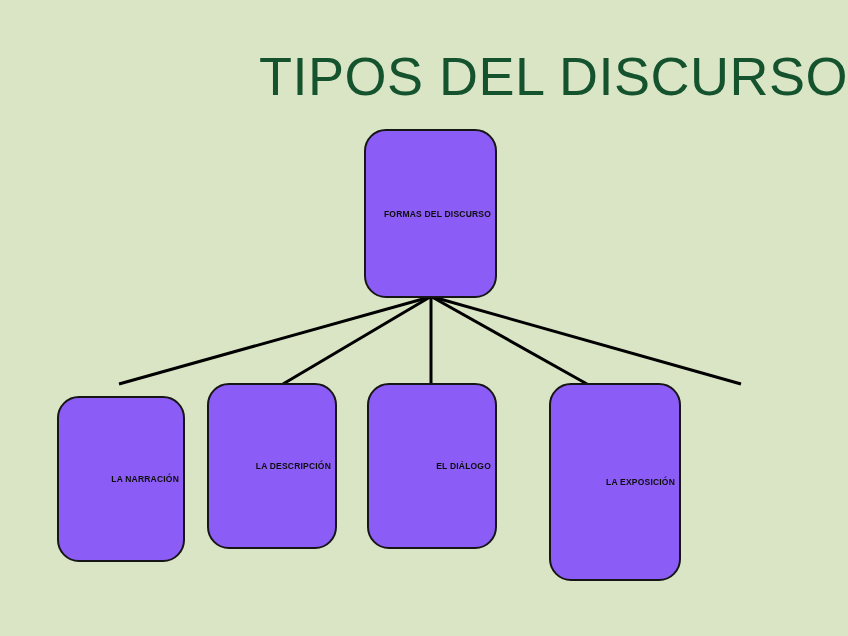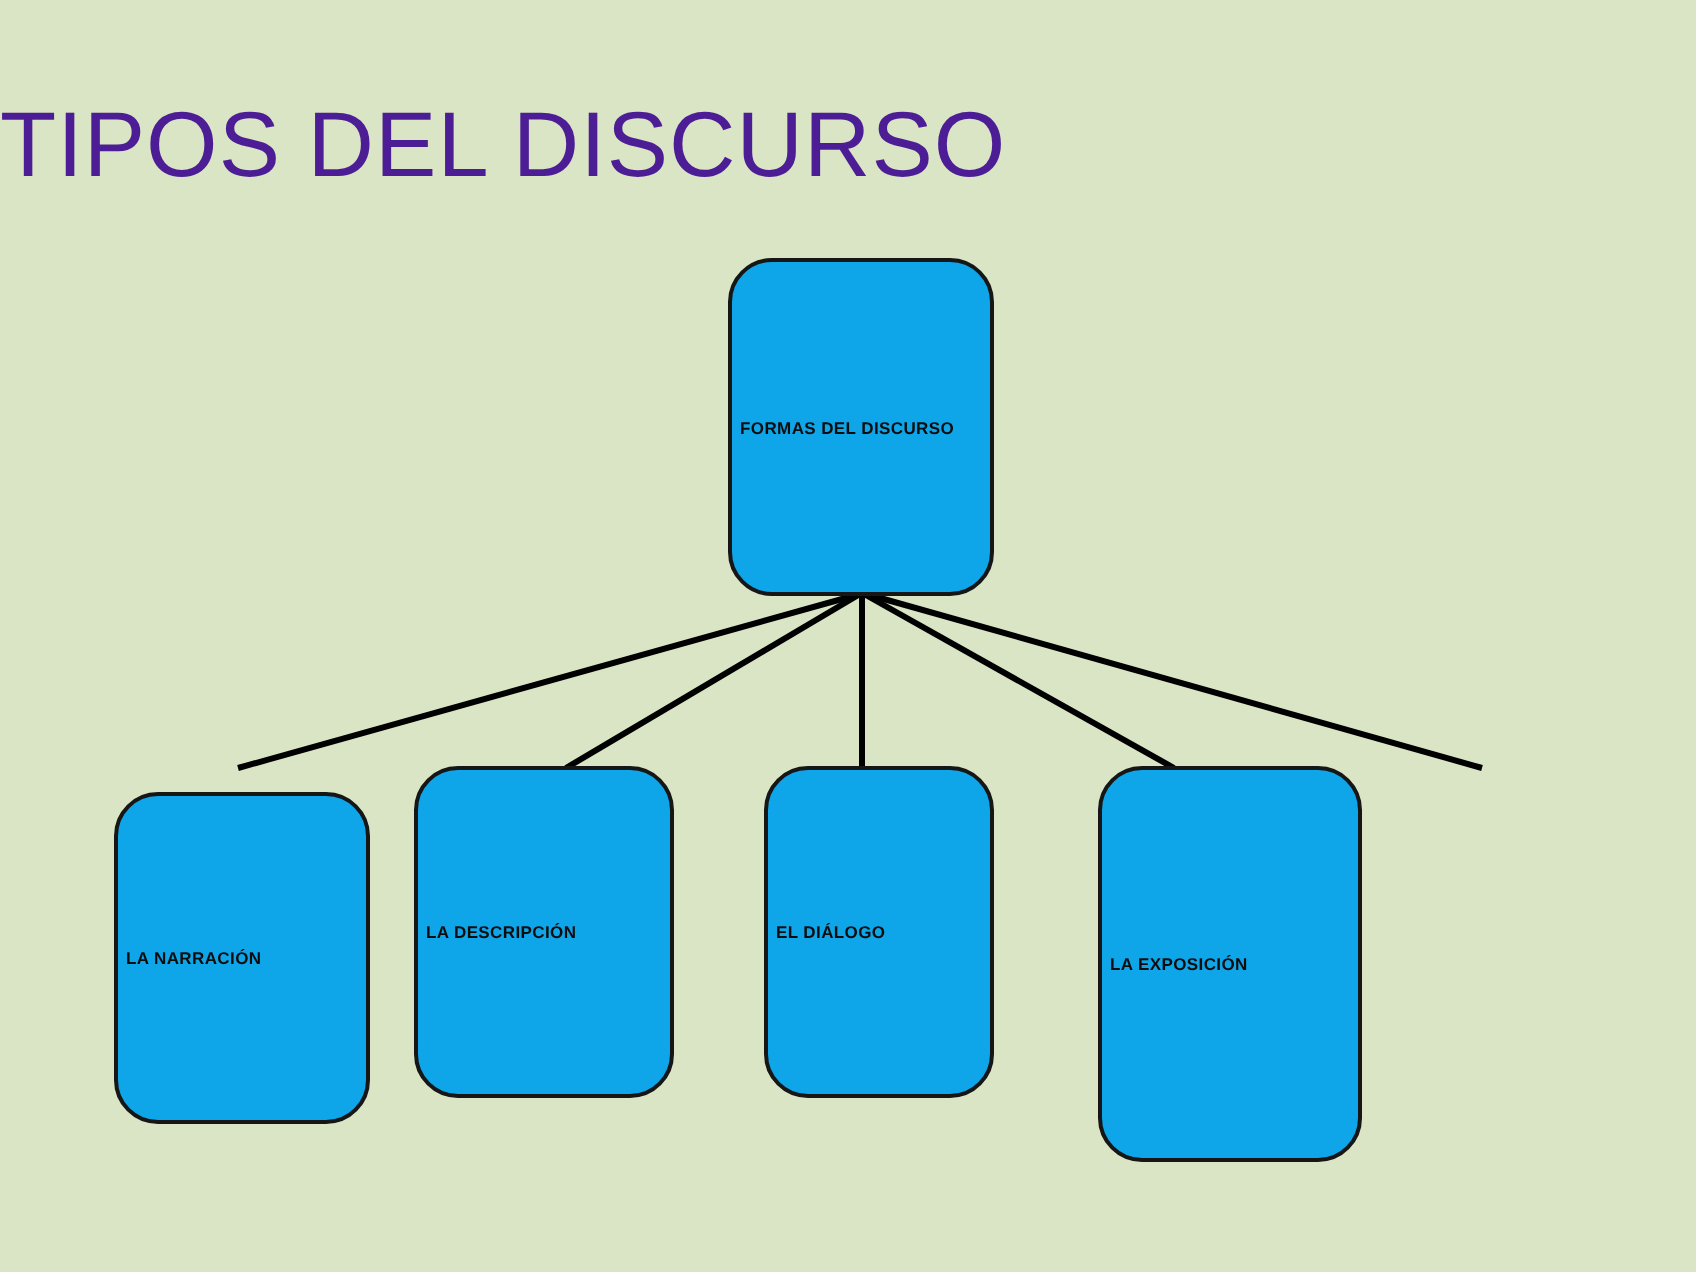--- a/index.html
+++ b/index.html
@@ -16,57 +16,57 @@
   }
   .slide {
     position: absolute;
     inset: 0;
   }
   .title {
     position: absolute;
     top: 48px;
     left: 0;
     width: 848px;
-    text-align: left;
-    font-size: 46px;
+    text-align: right;
+    font-size: 54px;
     font-weight: 500;
-    color: #4c1d95;
+    color: #14532d;
     letter-spacing: 0.5px;
     line-height: 1.05;
   }
   .connector-layer {
     position: absolute;
     left: 0;
     top: 0;
     width: 848px;
     height: 636px;
     pointer-events: none;
   }
   .node {
     position: absolute;
-    background: #0ea5e9;
+    background: #8b5cf6;
     border: 2px solid #161616;
     border-radius: 22px;
     display: flex;
     align-items: center;
-    justify-content: flex-start;
+    justify-content: flex-end;
     box-sizing: border-box;
     text-align: center;
   }
   .node .label {
     font-size: 8.5px;
     font-weight: bold;
     color: #0d0d0d;
     letter-spacing: 0.2px;
     padding: 0 4px;
   }
   .node-root  { left: 364px; top: 129px; width: 133px; height: 169px; }
   .node-c0    { left:  57px; top: 396px; width: 128px; height: 166px; }
   .node-c1    { left: 207px; top: 383px; width: 130px; height: 166px; }
-  .node-c2    { left: 382px; top: 383px; width: 115px; height: 166px; }
+  .node-c2    { left: 367px; top: 383px; width: 130px; height: 166px; }
   .node-c3    { left: 521px; top: 383px; width: 132px; height: 198px; margin-left: 28px; }
   .node-c4    { left: 678px; top: 383px; width: 130px; height: 166px; }
 </style>
 </head>
 <body>
 
 <div class="slide">
 
   <div class="title">TIPOS DEL DISCURSO</div>
 

